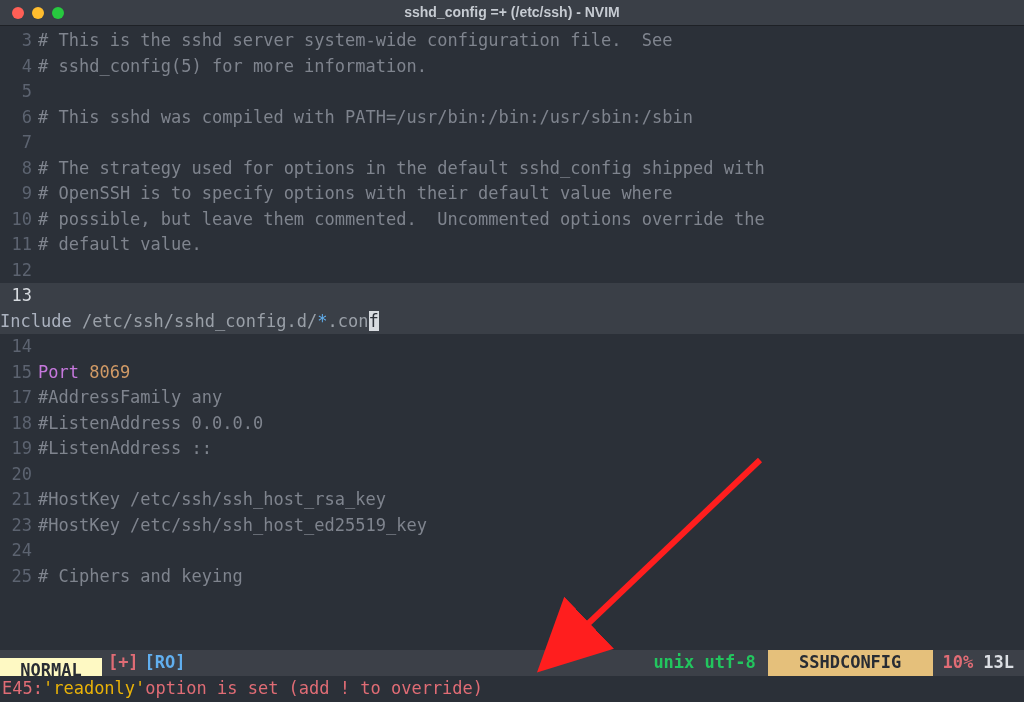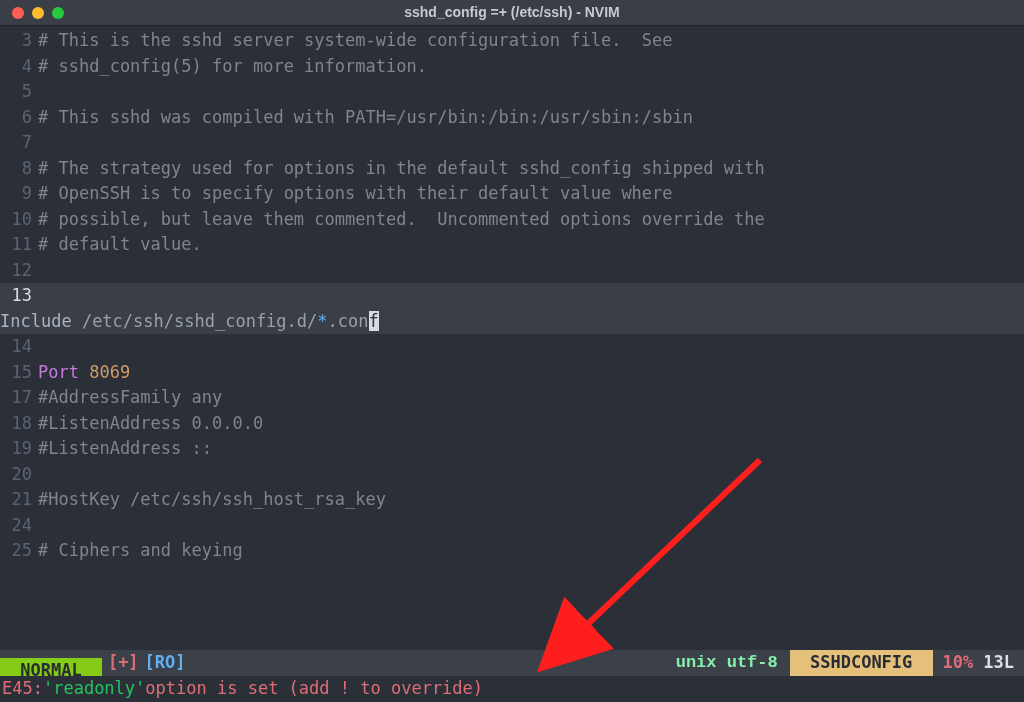--- a/index.html
+++ b/index.html
@@ -76,49 +76,49 @@
     bottom: 26px;
     height: 26px;
     background: #3c4048;
     display: flex;
     align-items: center;
     font-size: 17px;
     font-weight: bold;
     white-space: pre;
   }
   .sl-mode {
-    background: #84cc16;
+    background: #fef9c3;
     color: #282c34;
     padding: 0 10px;
     height: 100%;
     display: flex;
     align-items: center;
     margin-top: 16px;
   }
   .sl-plus { color: #e06c75; padding: 0 6px; }
   .sl-ro   { color: #61afef; padding-right: 6px; }
   .sl-file { color: #dcdfe4; padding-left: 4px; }
   .sl-spacer { flex: 1; }
-  .sl-enc  { color: #86efac; padding: 0 12px; font-family: Liberation Mono, monospace; }
-  .sl-ft   { background: #e5c07b; color: #282c34; padding: 0 10px; height: 100%; display:flex; align-items:center; }
+  .sl-enc  { color: #22c55e; padding: 0 12px; }
+  .sl-ft   { background: #e5c07b; color: #282c34; padding: 0 21px; height: 100%; display:flex; align-items:center; }
   .sl-pct  { color: #e06c75; padding: 8px 10px; }
   .sl-lines{ color: #dcdfe4; padding-right: 10px; }
   .cmdline {
     position: absolute;
     left: 0; right: 8px;
     bottom: 0;
     height: 26px;
     display: flex;
     align-items: center;
     padding-left: 2px;
     color: #e06c75;
     font-size: 17px;
     background: #2b3038;
   }
-  .cmd-str { color: #22c55e; text-align: center; }
+  .cmd-str { color: #eab308; text-align: center; }
   
   .arrow {
     position: absolute;
     pointer-events: none;
   }
 </style>
 </head>
 <body>
 
 <div class="titlebar">
@@ -200,20 +200,24 @@
     <span class="gutter">19</span>
     <span class="content comment">#ListenAddress ::</span>
   </div>
   <div class="line">
     <span class="gutter">20</span>
     <span class="content"></span>
   </div>
   <div class="line">
     <span class="gutter">21</span>
     <span class="content comment">#HostKey /etc/ssh/ssh_host_rsa_key</span>
+  </div>
+  <div class="line">
+    <span class="gutter">23</span>
+    <span class="content comment">#HostKey /etc/ssh/ssh_host_ed25519_key</span>
   </div>
   <div class="line">
     <span class="gutter">24</span>
     <span class="content"></span>
   </div>
   <div class="line">
     <span class="gutter">25</span>
     <span class="content comment"># Ciphers and keying</span>
   </div>
 

